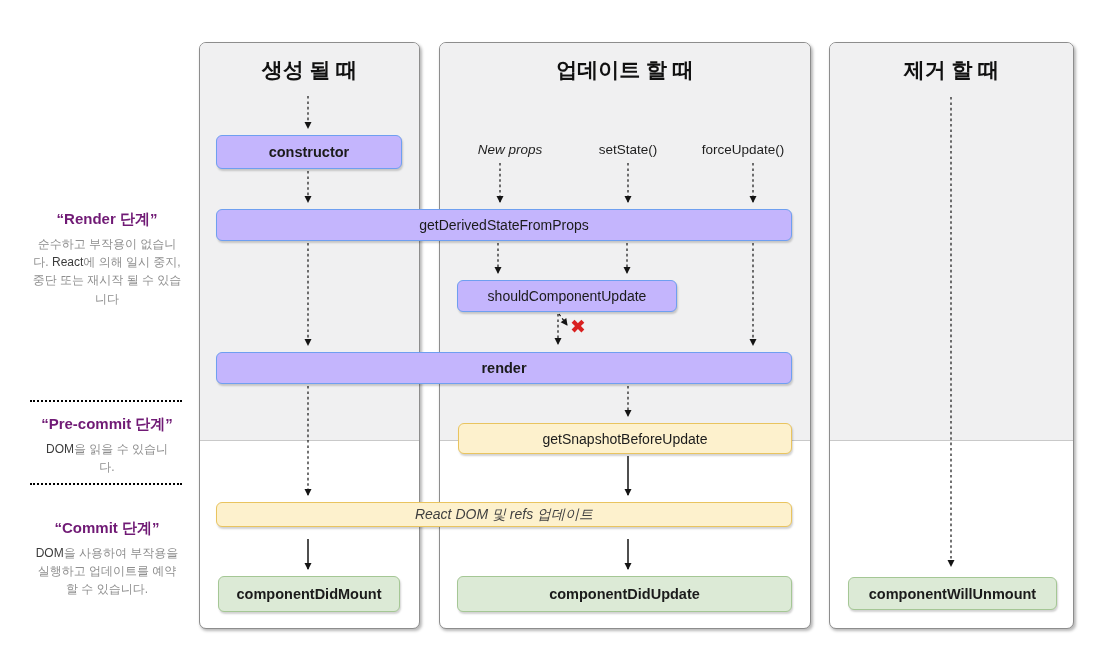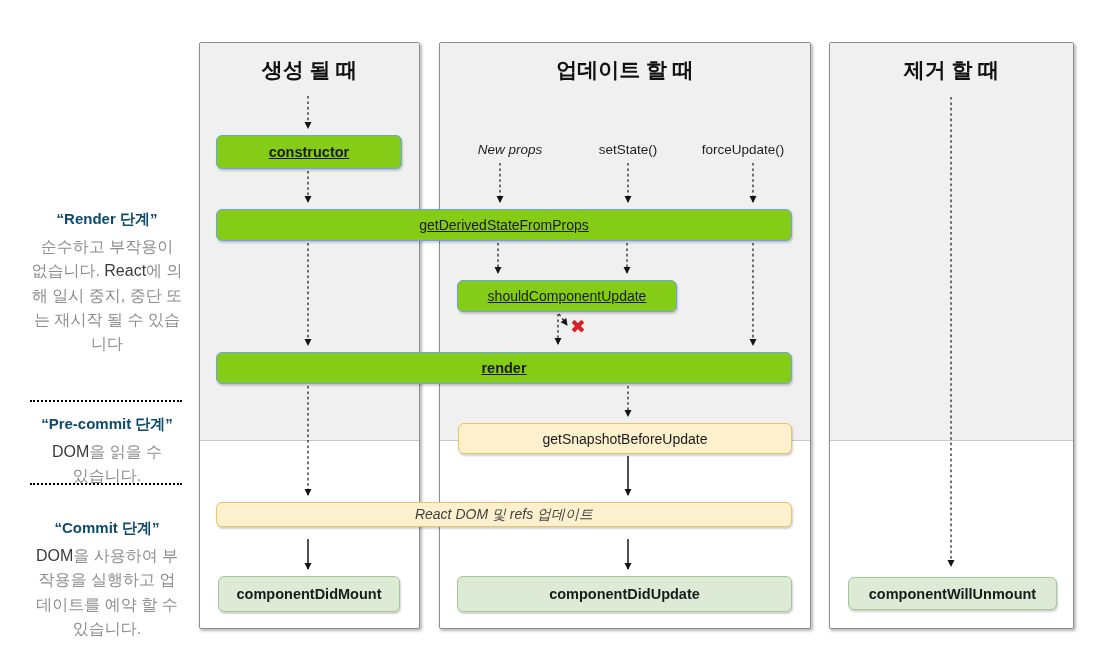--- a/index.html
+++ b/index.html
@@ -3,38 +3,38 @@
 <meta charset="utf-8">
 <style>
   html,body{margin:0;padding:0;background:#fff;}
   .stage{
     position:relative;width:1098px;height:658px;background:#ffffff;overflow:hidden;
     font-family:"Liberation Sans","DejaVu Sans",sans-serif;color:#1b1b1b;
   }
   
   .panel{
     position:absolute;top:42px;height:587px;background:#ffffff;
-    border:1px solid #8d8d8d;border-radius:2px;box-sizing:border-box;
+    border:1px solid #8d8d8d;border-radius:7px;box-sizing:border-box;
     box-shadow:1.5px 2px 3px rgba(0,0,0,0.28);overflow:hidden;z-index:1;
   }
   .panel-gray{position:absolute;top:0;left:0;right:0;height:397px;background:#f0f0f1;border-bottom:1px solid #c9c9c9;}
   .panel-title{position:absolute;top:13px;left:0;width:100%;text-align:center;font-size:21px;font-weight:600;color:#111;}
   
   .side-label{position:absolute;left:26px;width:162px;text-align:center;z-index:2;}
-  .side-head{font-size:15px;font-weight:700;color:#0c4a6e;}
-  .side-desc{font-size:16px;line-height:1.52;color:#8e8e8e;margin:6px auto 0;max-width:152px;}
+  .side-head{font-size:15px;font-weight:700;color:#701a75;}
+  .side-desc{font-size:12px;line-height:1.52;color:#8e8e8e;margin:6px auto 0;max-width:152px;}
   .side-desc .em{color:#3b3b3b;}
   .dotted-sep{position:absolute;left:30px;width:152px;height:0;border-top:2.5px dotted #000;z-index:2;}
   
   .box{
     position:absolute;display:flex;align-items:center;justify-content:center;
     border-radius:6px;font-size:14px;box-sizing:border-box;z-index:4;
     box-shadow:1px 2px 2px rgba(0,0,0,0.18);white-space:nowrap;
   }
-  .box.blue{background:#84cc16;border:1px solid #6f9ff0;text-decoration:underline;}
+  .box.blue{background:#c4b5fd;border:1px solid #6f9ff0;}
   .box.yellow{background:#fdf1cd;border:1px solid #e9c45f;text-align:center;}
   .box.green{background:#dcead6;border:1px solid #a5c795;}
   .box.bold{font-weight:700;font-size:14.5px;}
   .box.italic{font-style:italic;color:#3f3f3f;}
   .trigger{position:absolute;width:120px;text-align:center;font-size:13.5px;color:#1e1e1e;z-index:4;}
   .trigger.italic{font-style:italic;}
   .skip-x{position:absolute;left:570px;top:317px;font-size:19px;font-weight:800;color:#d92020;z-index:5;line-height:1;}
   
   .arrows{position:absolute;left:0;top:0;z-index:3;}
   .dash{stroke:#141414;stroke-width:1.2;stroke-dasharray:2.6 2.8;fill:none;}

